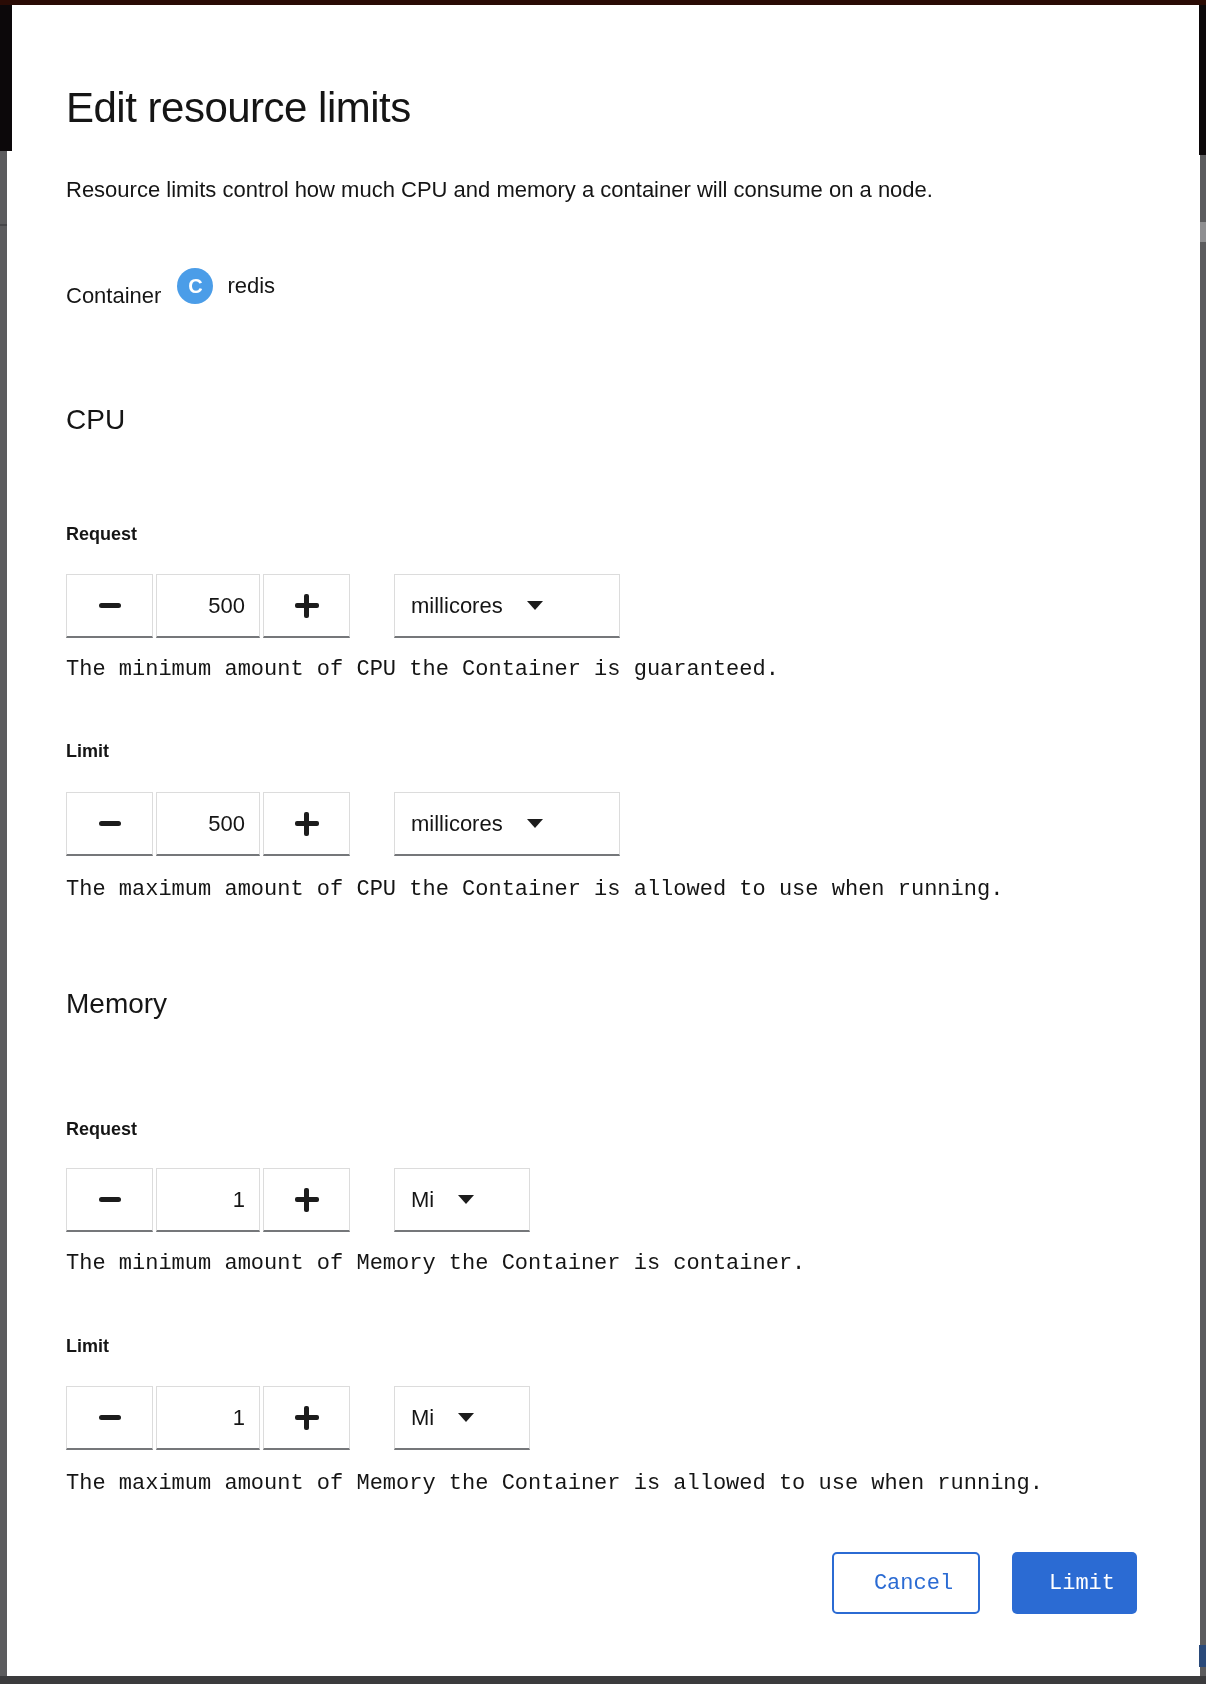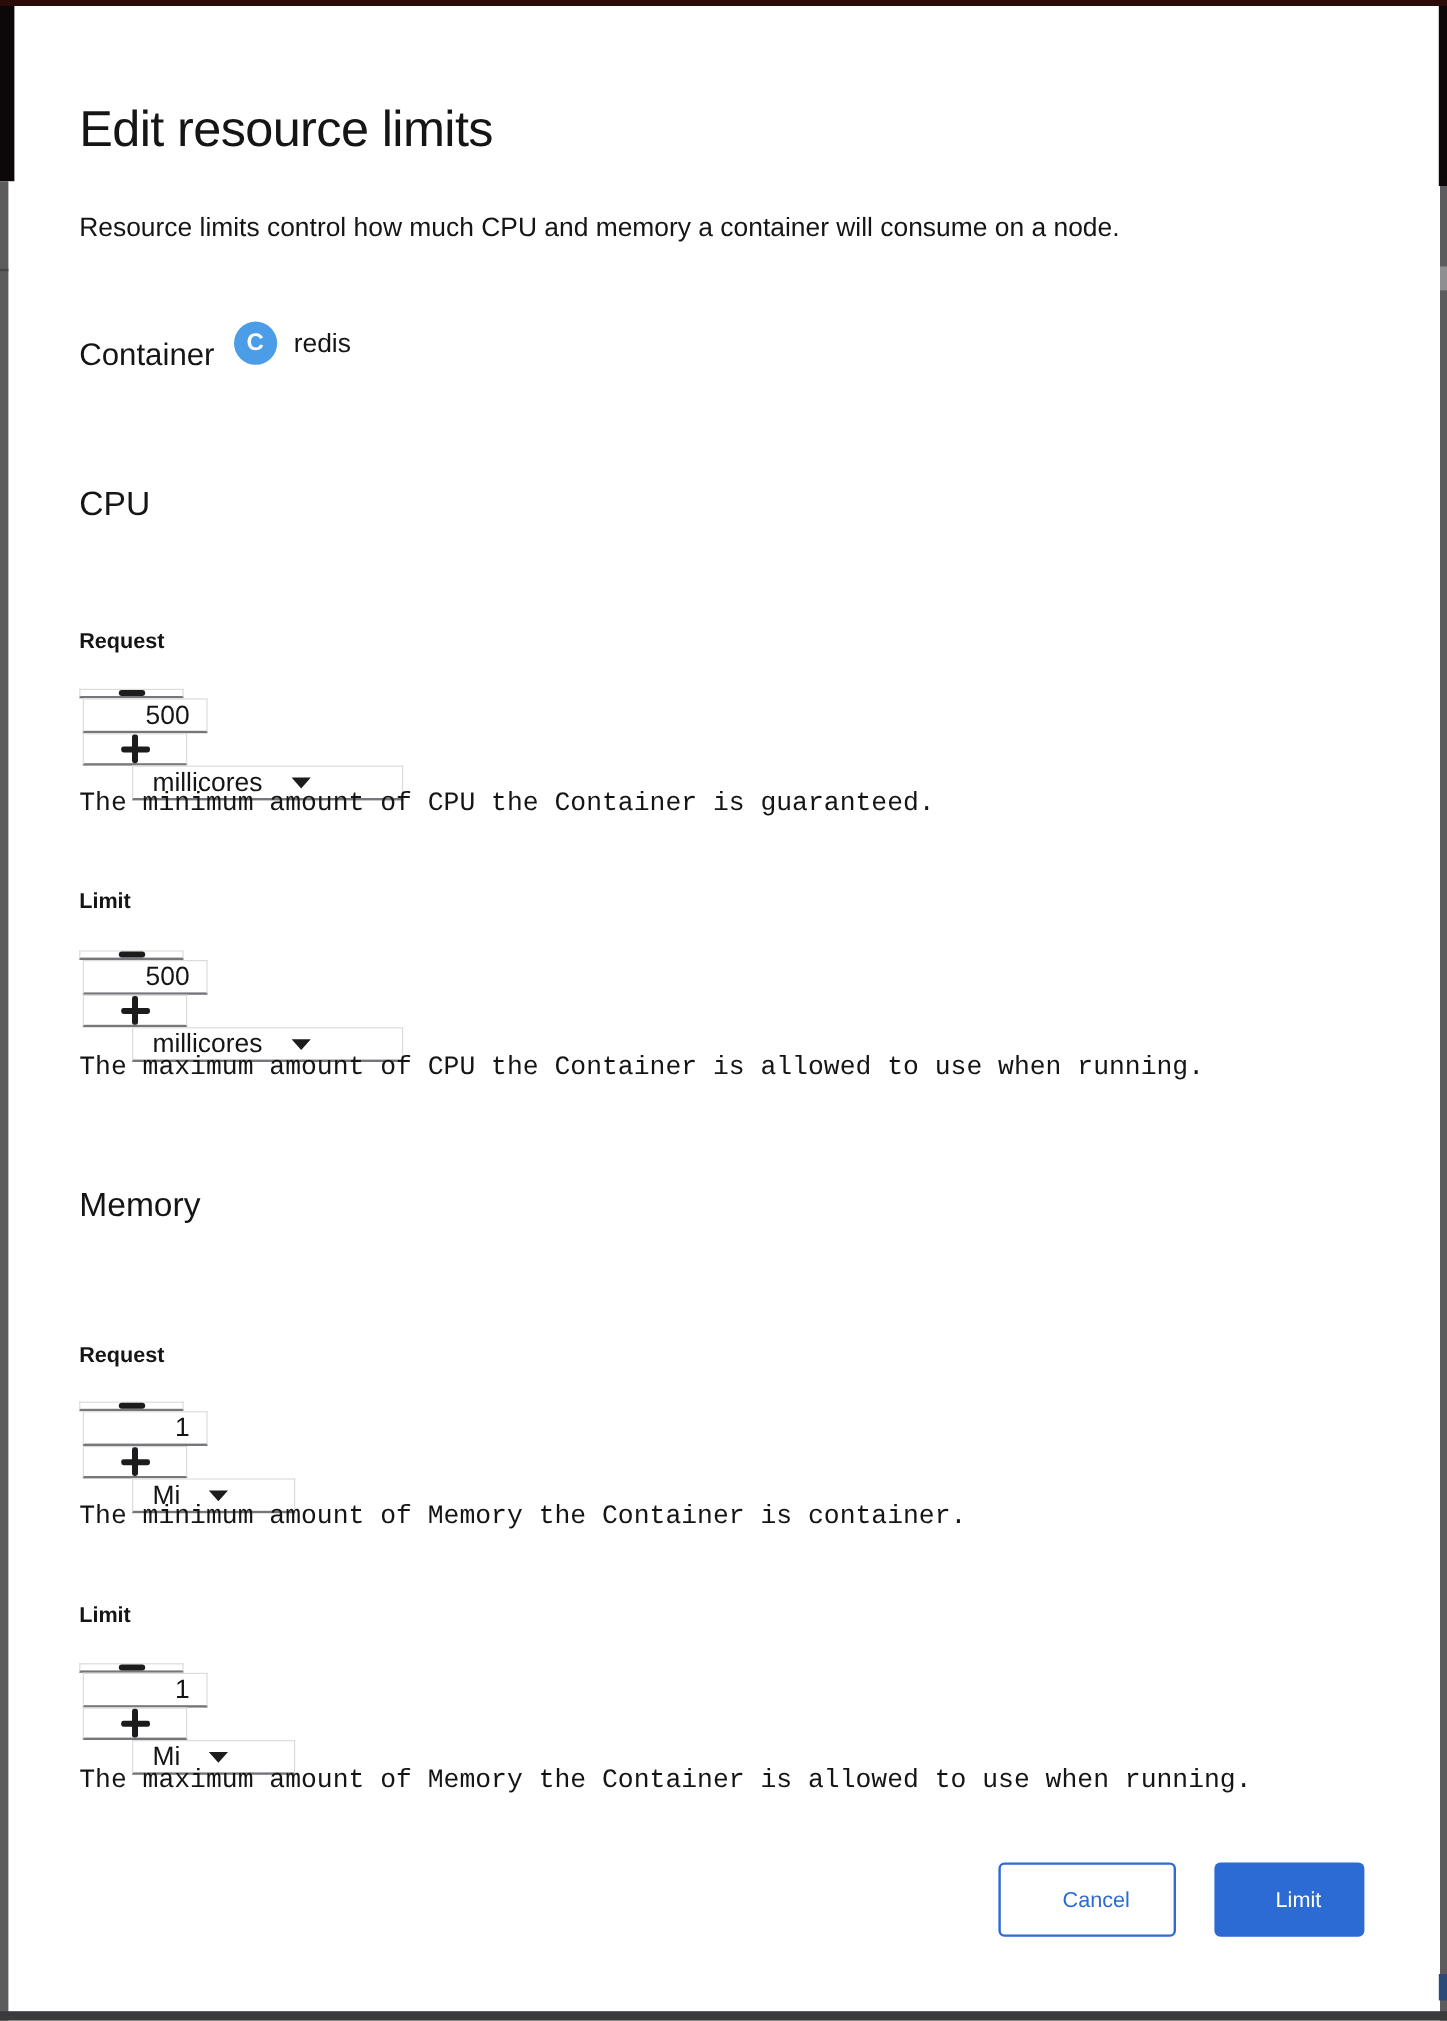--- a/index.html
+++ b/index.html
@@ -28,36 +28,36 @@
   .edge-right-gray{left:1200px;top:155px;width:6px;height:1529px;background:#5c5c5e;}
   .edge-right-notch{left:1200px;top:222px;width:6px;height:20px;background:#8f8f91;}
   .edge-right-frag{left:1199px;top:1645px;width:7px;height:22px;background:#2a4a7a;}
   .edge-bottom{left:0;top:1676px;width:1206px;height:8px;background:#3b3b3d;}
 
   
   .blk{position:absolute;left:66px;}
   .modal-title{top:84px;font-size:42px;font-weight:400;letter-spacing:-0.5px;}
   .modal-desc{top:176px;font-size:22px;line-height:1.3;}
   .container-row{top:262px;display:flex;align-items:center;height:48px;}
-  .container-row .lbl{font-size:26px;margin-top:19px;}
+  .container-row .lbl{font-size:22px;margin-top:19px;}
   .badge{
     width:36px;height:36px;border-radius:50%;
     background:var(--badge);color:#fff;
     display:flex;align-items:center;justify-content:center;
     font-size:20px;font-weight:700;
     margin-left:16px;margin-right:14px;
   }
   .container-name{font-size:22px;}
   .section-heading{font-size:28px;font-weight:400;}
   .h-cpu{top:380px;margin-top:24px;}
   .h-memory{top:988px;}
   .field-label{font-size:18px;font-weight:700;}
   .l-1{top:524px;} .l-2{top:741px;} .l-3{top:1119px;} .l-4{top:1336px;}
 
-  .stepper-row{display:flex;align-items:stretch;height:64px;flex-direction:column;}
+  .stepper-row{display:flex;align-items:stretch;height:64px;}
   .s-1{top:574px;} .s-2{top:792px;} .s-3{top:1168px;} .s-4{top:1386px;}
 
   .num-box{
     background:#fff;
     border:1px solid var(--border-light);
     border-bottom:2px solid var(--border-dark);
     display:flex;align-items:center;justify-content:center;
   }
   .btn-step{width:87px;cursor:pointer;}
   .btn-step + .num-box, .num-box + .btn-step{margin-left:3px;}
@@ -86,22 +86,22 @@
     width:0;height:0;margin-left:24px;
     border-left:8px solid transparent;
     border-right:8px solid transparent;
     border-top:9px solid #1c1c1c;
   }
   .help-text{font-size:22px;line-height:1.25;font-family:Liberation Mono, monospace;}
   .ht-1{top:656px;} .ht-2{top:876px;} .ht-3{top:1250px;} .ht-4{top:1470px;}
 
   .footer{position:absolute;top:1552px;right:69px;display:flex;gap:32px;}
   .btn{
-    height:62px;border-radius:5px;font-family:Liberation Sans, sans-serif;
-    font-size:18px;display:flex;align-items:center;justify-content:center;
+    height:62px;border-radius:5px;font-family:Liberation Mono, monospace;
+    font-size:22px;display:flex;align-items:center;justify-content:center;
     cursor:pointer;
     padding-left:15px;
   }
   .btn-cancel{width:148px;background:#fff;border:2px solid var(--primary);color:var(--primary);}
   .btn-save{width:125px;background:var(--primary);border:none;color:#fff;}
 </style>
 </head>
 <body>
 
 <div class="edge edge-top"></div>

